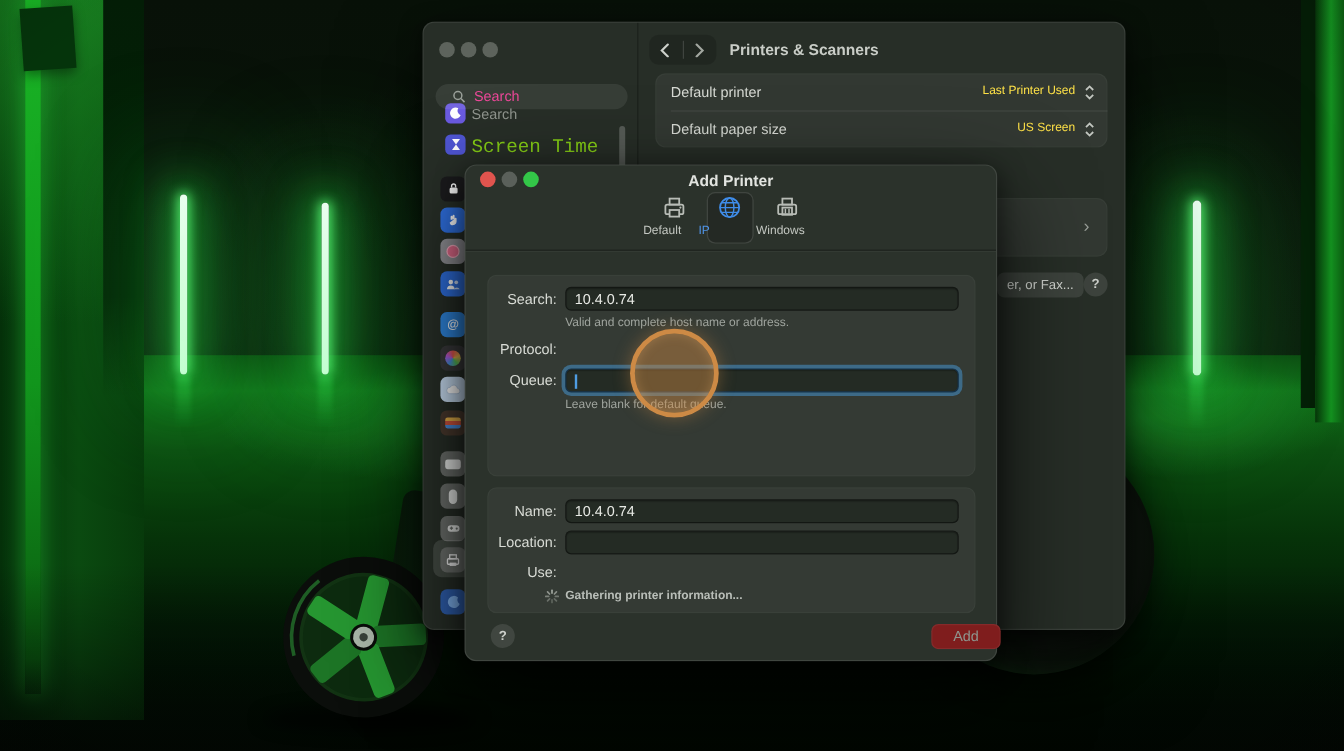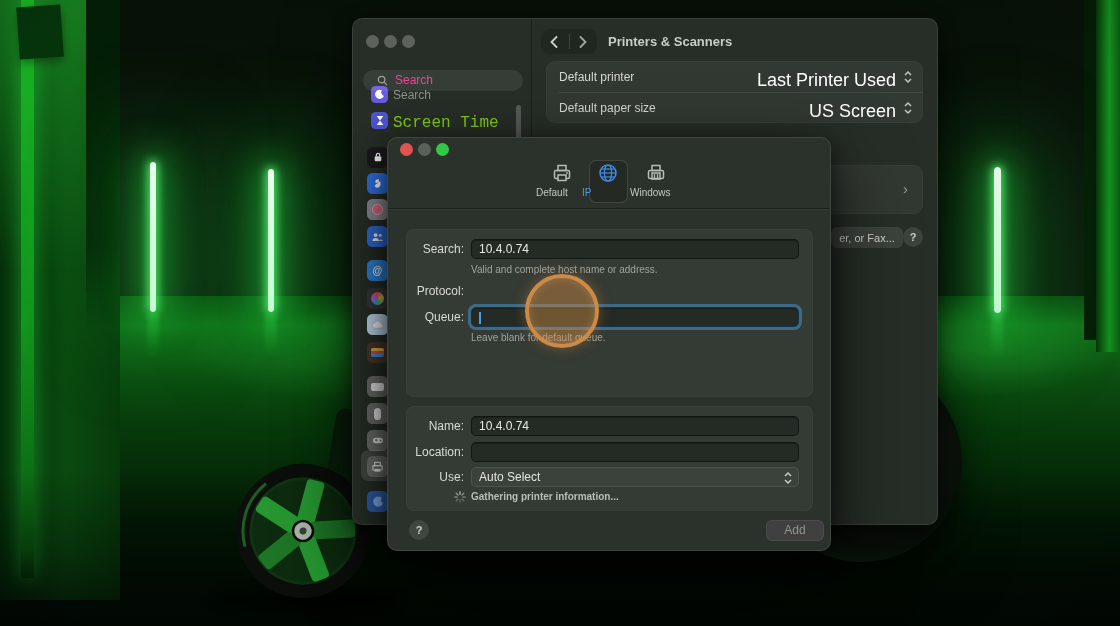--- a/index.html
+++ b/index.html
@@ -80,21 +80,21 @@
 
   .nav-pill { left:188px; top:10px; width:56px; height:25px; border-radius:8px; background:rgba(0,0,0,.16); }
   .nav-div { left:27.5px; top:5px; width:1px; height:15px; background:rgba(255,255,255,.14); position:absolute; }
   .page-title { left:255px; top:15px; font-size:13px; font-weight:700; color:#c9cdc7; }
 
   .group { background:rgba(255,255,255,.05); border-radius:9px; border:1px solid rgba(255,255,255,.03); }
   .group-1 { left:193px; top:42px; width:377px; height:62px; }
   .group-2 { left:193px; top:146px; width:377px; height:49px; }
   .g-divider { left:12px; top:30px; width:364px; height:1px; background:rgba(255,255,255,.08); position:absolute; }
   .row-label { font-size:12px; color:#d6d9d3; position:absolute; left:12px; }
-  .row-value { font-size:18px; color:#ffffff; position:absolute; }
+  .row-value { font-size:10px; color:#fde047; position:absolute; }
   .stepper { position:absolute; width:10px; height:14px; }
 
   .fax-btn { left:478px; top:208px; width:72px; height:21px; border-radius:6px;
     background:rgba(255,255,255,.10); display:flex; align-items:center; justify-content:center; }
   .fax-btn span { position:static; font-size:11px; color:#d3d6d1; white-space:nowrap; }
   .help-circle { width:20px; height:20px; border-radius:50%; background:rgba(255,255,255,.10);
     display:flex; align-items:center; justify-content:center; font-size:11px; color:#cdd0cb; font-weight:700; }
   .win-help { left:550px; top:208px; }
 
   
@@ -125,21 +125,21 @@
     border:1px solid rgba(0,0,0,.45); box-shadow:inset 0 1px 1px rgba(0,0,0,.3);
     font-size:12px; color:#e8eae5; line-height:18px; padding:0 7px; }
   .dropdown { left:83px; width:328px; height:20px; border-radius:5px; background:#3b423b;
     border:1px solid rgba(255,255,255,.09); font-size:12px; color:#e3e5e0; line-height:19px; padding:0 7px; }
   .dd-stepper { right:5px; top:3px; }
   .focus-ring { box-shadow:0 0 0 3px rgba(63,115,150,.85), inset 0 1px 1px rgba(0,0,0,.3); border-color:#15324a; }
   .caret { left:7px; top:4px; width:2px; height:12px; background:#4f9de2; }
 
   .status-text { left:83px; top:353px; font-size:10px; font-weight:700; color:#b9beb8; }
   .dlg-help { left:21px; top:382px; }
-  .add-btn { left:378px; top:382px; width:58px; height:21px; border-radius:6px; background:#404040;
+  .add-btn { left:388px; top:382px; width:58px; height:21px; border-radius:6px; background:#7f1d1d;
     border:1px solid rgba(255,255,255,.06); text-align:center; font-size:12px; color:#8f948e; line-height:19px; }
 
   
   .click-ring { position:absolute; left:525px; top:274px; width:74px; height:74px; border-radius:50%;
     z-index:30; background:rgba(205,138,68,.45); border:4px solid #cd8a45;
     box-shadow:0 0 14px rgba(205,138,68,.4), inset 0 0 10px rgba(255,190,120,.25); }
 
   svg { display:block; }
 </style>
 </head>
@@ -320,20 +320,21 @@
     <div class="fax-btn">
       <span>er, or Fax...</span>
     </div>
     <div class="help-circle win-help">?</div>
   </div>
 
   <div class="dialog">
     <div class="dlg-tl dlg-tl-red" style="left:12px"></div>
     <div class="dlg-tl dlg-tl-gray" style="left:30px"></div>
     <div class="dlg-tl dlg-tl-green" style="left:48px"></div>
+    <div class="dlg-title">Add Printer</div>
 
     <div class="tab-sel-box"></div>
     <div class="tab-item" style="left:148px">
       <svg class="tab-icon" width="22" height="22" viewBox="0 0 22 22">
         <rect x="3.5" y="8.5" width="15" height="8" rx="1.5" fill="none" stroke="#b8bcb6" stroke-width="1.5"></rect>
         <rect x="7" y="3.5" width="8" height="5" fill="none" stroke="#b8bcb6" stroke-width="1.5"></rect>
         <rect x="7" y="13" width="8" height="5.5" fill="#2b322b" stroke="#b8bcb6" stroke-width="1.5"></rect>
         <circle cx="16" cy="11" r=".9" fill="#b8bcb6"></circle>
       </svg>
       <span class="tab-label">Default</span>
@@ -372,27 +373,20 @@
       <div class="caret"></div>
     </div>
     <span class="f-help" style="top:194px">Leave blank for default queue.</span>
 
     <div class="dgroup dgroup-2"></div>
     <span class="f-label" style="top:281px">Name:</span>
     <div class="field" style="top:278px">10.4.0.74</div>
     <span class="f-label" style="top:307px">Location:</span>
     <div class="field" style="top:304px"></div>
     <span class="f-label" style="top:332px">Use:</span>
-    <div class="dropdown" style="top:329px">
-      <span style="position:static">Auto Select</span>
-      <svg class="dd-stepper" width="10" height="14" viewBox="0 0 10 14">
-          <polyline points="2,5 5,2 8,5" fill="none" stroke="#c8ccc6" stroke-width="1.5"></polyline>
-          <polyline points="2,9 5,12 8,9" fill="none" stroke="#c8ccc6" stroke-width="1.5"></polyline>
-        </svg>
-    </div>
     <svg style="left:66px;top:353px" width="12" height="12" viewBox="0 0 12 12">
       <g stroke="#aeb3ac" stroke-width="1.4" stroke-linecap="round">
         <line x1="6" y1="0.8" x2="6" y2="3.2" opacity=".9"></line>
           <line x1="6" y1="8.8" x2="6" y2="11.2" opacity=".35"></line>
         <line x1="0.8" y1="6" x2="3.2" y2="6" opacity=".6"></line>
           <line x1="8.8" y1="6" x2="11.2" y2="6" opacity=".5"></line>
         <line x1="2.3" y1="2.3" x2="4" y2="4" opacity=".75"></line>
           <line x1="8" y1="8" x2="9.7" y2="9.7" opacity=".4"></line>
         <line x1="2.3" y1="9.7" x2="4" y2="8" opacity=".45"></line>
           <line x1="8" y1="4" x2="9.7" y2="2.3" opacity=".7"></line>

